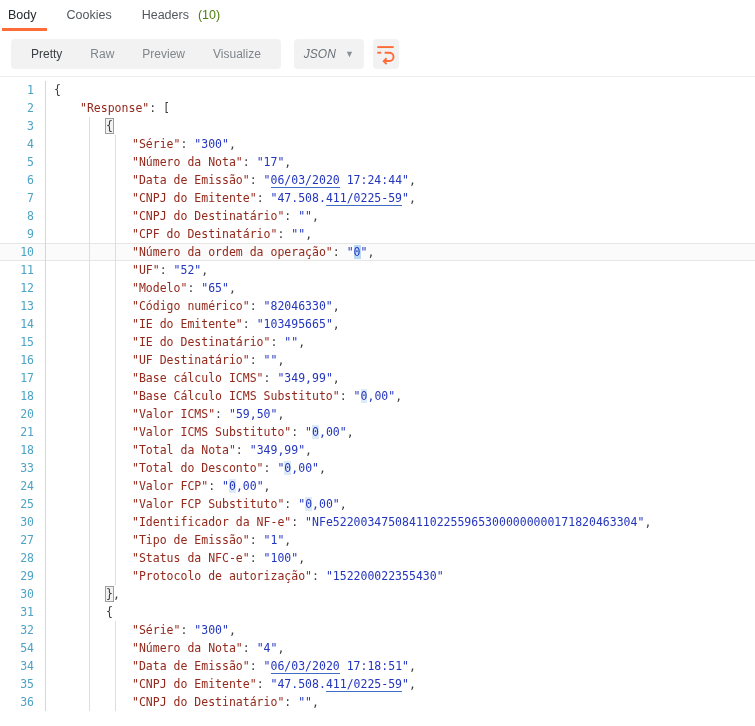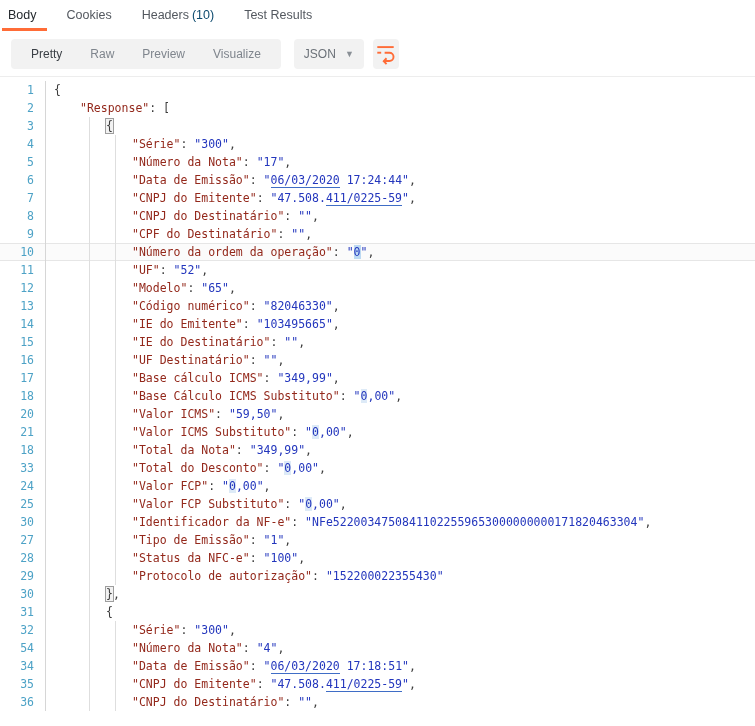--- a/index.html
+++ b/index.html
@@ -3,34 +3,34 @@
 <meta charset="utf-8">
 <style>
   * { margin:0; padding:0; box-sizing:border-box; }
   html,body { width:755px; height:726px; overflow:hidden; background:#fff;
     font-family:"Liberation Sans", sans-serif; }
 
   
   .tabbar { display:flex; align-items:center; height:32px; padding-left:8px; }
   .tab { position:relative; font-size:12.5px; color:#53585f; padding:0 12px 0 0;
     margin-right:18px; height:32px; line-height:30px; cursor:pointer; white-space:nowrap; }
-  .tab .cnt { color:#0c4a6e; margin-left:3px; }
+  .tab .cnt { color:#4d7c0f; margin-left:9px; }
   .tab.active { color:#24292e; }
   .tab.active::after { content:""; position:absolute; left:-6px; right:2px; bottom:1px;
     height:3px; background:#ff6c37; }
 
   
   .toolbar { display:flex; align-items:center; height:44px; padding-left:11px; }
   .seg { display:flex; align-items:center; background:#f2f2f2; border-radius:4px;
     height:30px; padding:0 6px; }
   .seg .view { font-size:12px; color:#7f858d; padding:0 14px; line-height:30px; cursor:pointer; }
   .seg .view.active { color:#3a3f45; }
   .lang { display:flex; align-items:center; background:#f2f2f2; border-radius:4px;
     height:30px; margin-left:13px; padding:0 10px; cursor:pointer; }
-  .lang .label { font-size:12px; color:#6b7178; margin-right:9px; }
+  .lang .label { font-size:12px; color:#6b7178; margin-right:9px;font-style:italic; }
   .lang .caret { font-size:9px; color:#8a9096; }
   .beautify { display:flex; align-items:center; justify-content:center; width:26px;
     height:30px; background:#f2f2f2; border-radius:4px; margin-left:9px; cursor:pointer; }
 
   
   .editor { position:relative; border-top:1px solid #ededed; padding-top:4px;
     font-family:"DejaVu Sans Mono","Liberation Mono", monospace; font-size:11.5px; }
   .line { position:relative; display:flex; height:18px; line-height:18px; white-space:pre; }
   .line.active { background:#fbfbfb; box-shadow: inset 0 1px 0 #e6e6e6, inset 0 -1px 0 #e6e6e6; }
   .ln { flex:none; width:46px; padding-right:11px; text-align:right; color:#4da2c6;
@@ -45,21 +45,20 @@
   .tk-h { color:#2336bd; background:#ddeaf7; }
   .tk-b { color:#3b3b3b; background:#f2f2f2; outline:1px solid #9e9e9e; }
 </style>
 </head>
 <body>
 
 <div class="tabbar" id="tabbar">
     <div class="tab active"><span>Body</span></div>
     <div class="tab"><span>Cookies</span></div>
     <div class="tab"><span>Headers</span><span class="cnt">(10)</span></div>
-    <div class="tab"><span>Test Results</span></div>
   </div>
 
 <div class="toolbar">
   <div class="seg" id="views">
       <div class="view active">Pretty</div>
       <div class="view">Raw</div>
       <div class="view">Preview</div>
       <div class="view">Visualize</div>
     </div>
   <div class="lang">

